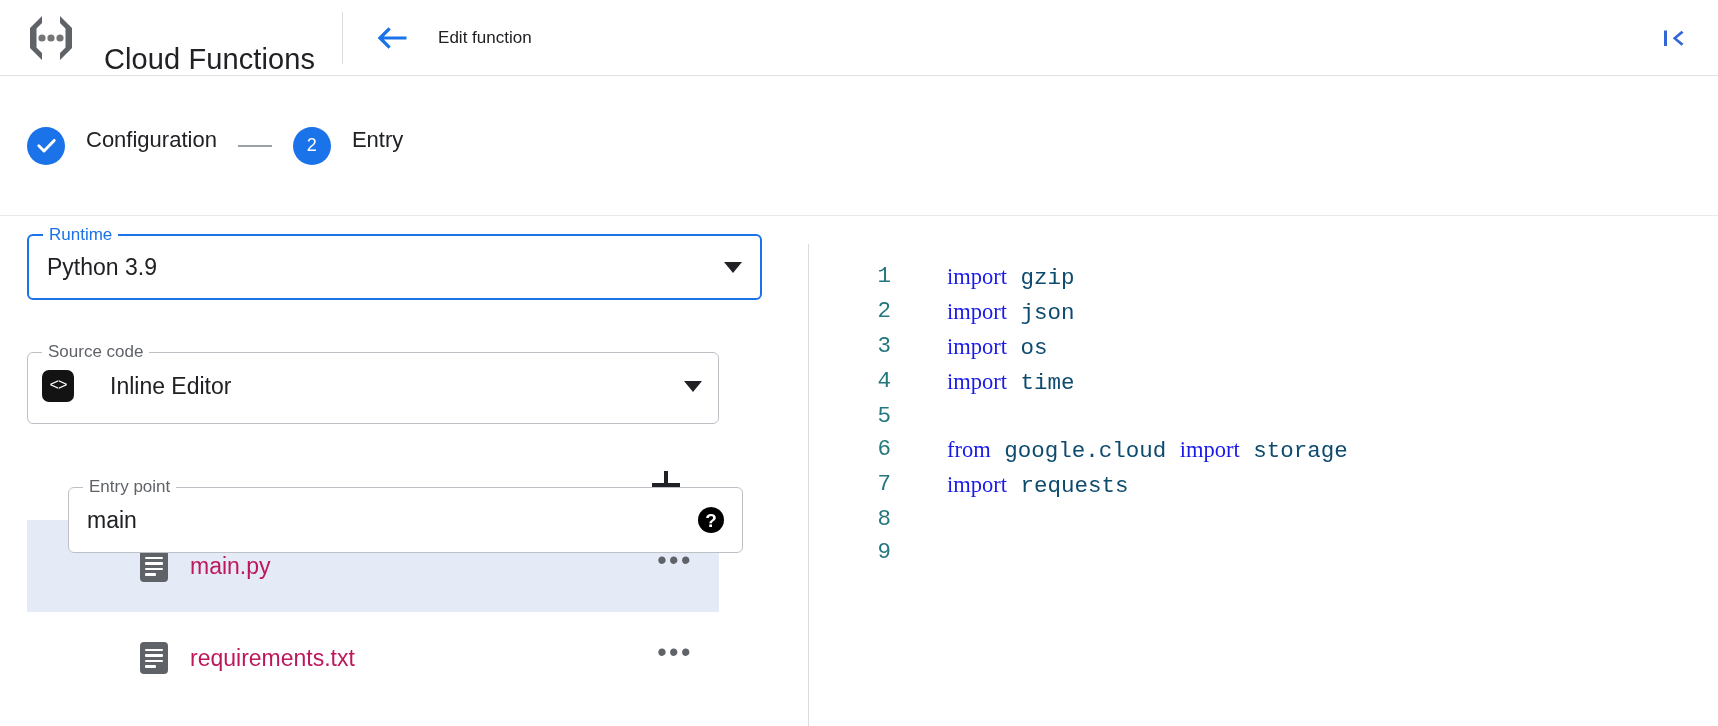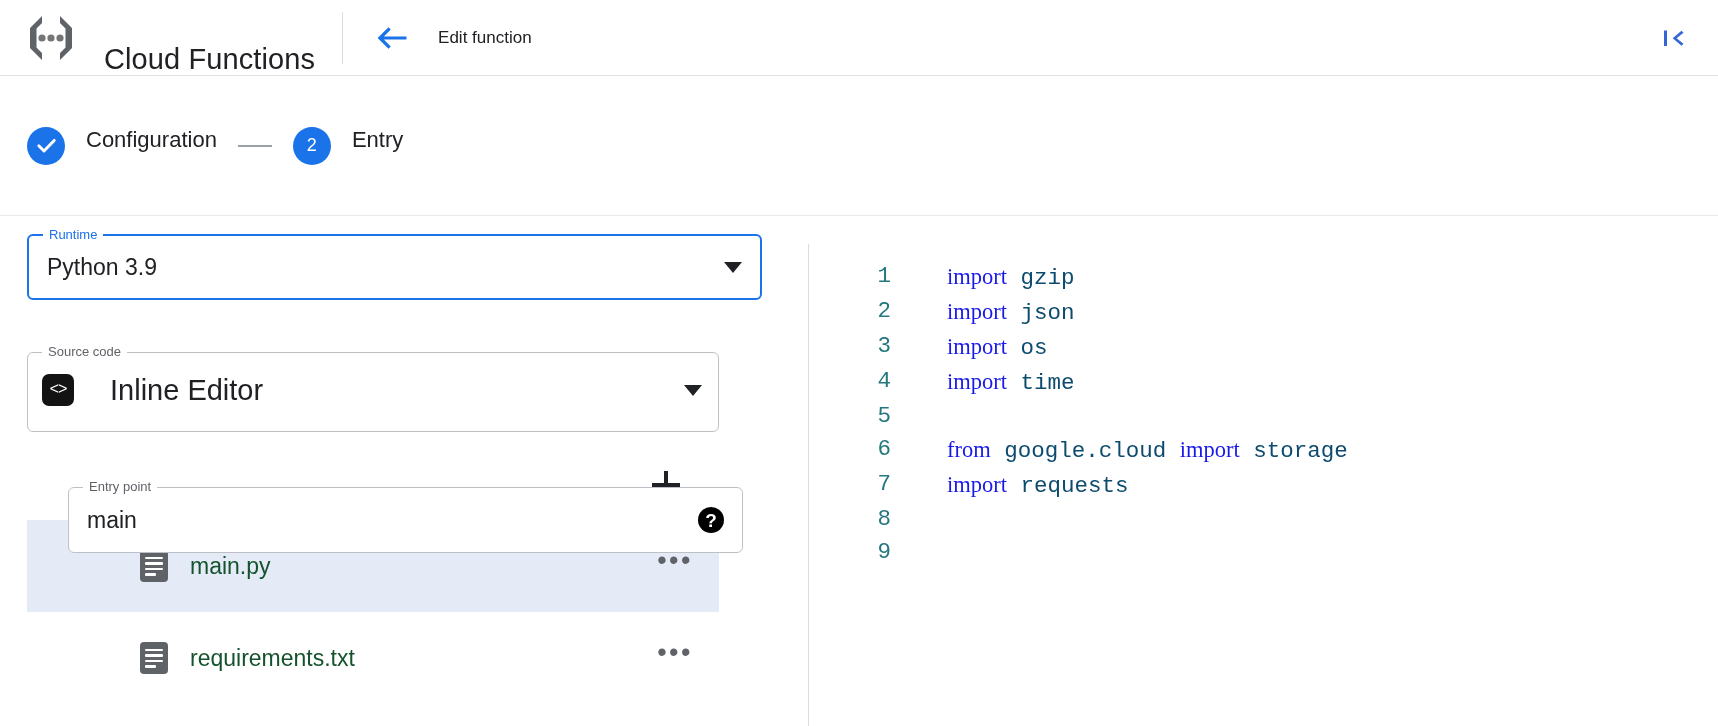--- a/index.html
+++ b/index.html
@@ -124,21 +124,21 @@
   }
   .mfield.focused {
     border: 2px solid #1a73e8;
   }
   .mfield-legend {
     position: absolute;
     top: -11px;
     left: 14px;
     background: #fff;
     padding: 0 6px;
-    font-size: 13px;
+    font-size: 17px;
     color: #5f6368;
     line-height: 20px;
     white-space: nowrap;
   }
   .mfield.focused .mfield-legend { color: #1a73e8; font-weight: 500; }
   .mfield-value {
     font-size: 23px;
     color: #202124;
     white-space: nowrap;
     flex: 1 1 auto;
@@ -177,36 +177,36 @@
   }
 
   
   .source-wrap {
     position: absolute;
     left: 27px;
     top: 136px;
     width: 692px;
   }
   .source-field {
-    height: 80px;
+    height: 72px;
     padding: 0 16px 4px 14px;
   }
   .code-chip {
     width: 32px; height: 32px;
     border-radius: 7px;
     background: #131313;
     color: #fff;
     display: flex; align-items: center; justify-content: center;
     font-size: 16px;
     font-family: "Liberation Mono", monospace;
     flex: 0 0 auto;
     letter-spacing: -1px;
   }
   .source-label {
-    font-size: 29px;
+    font-size: 23px;
     color: #202124;
     margin-left: 36px;
     flex: 1 1 auto;
   }
 
   
   .add-file-btn {
     position: absolute;
     left: 643px;
     top: 246px;
@@ -244,21 +244,21 @@
   .file-icon i {
     display: block;
     height: 2.5px;
     background: #fff;
     width: 100%;
     border-radius: 1px;
   }
   .file-icon i.short { width: 62%; align-self: flex-start; }
   .file-name {
     font-size: 23px;
-    color: #14532d;
+    color: #be185d;
     margin-left: 22px;
     flex: 1 1 auto;
     white-space: nowrap;
   }
   .dots-btn {
     color: #5f6368;
     font-size: 27px;
     letter-spacing: 2.5px;
     line-height: 10px;
     flex: 0 0 auto;

